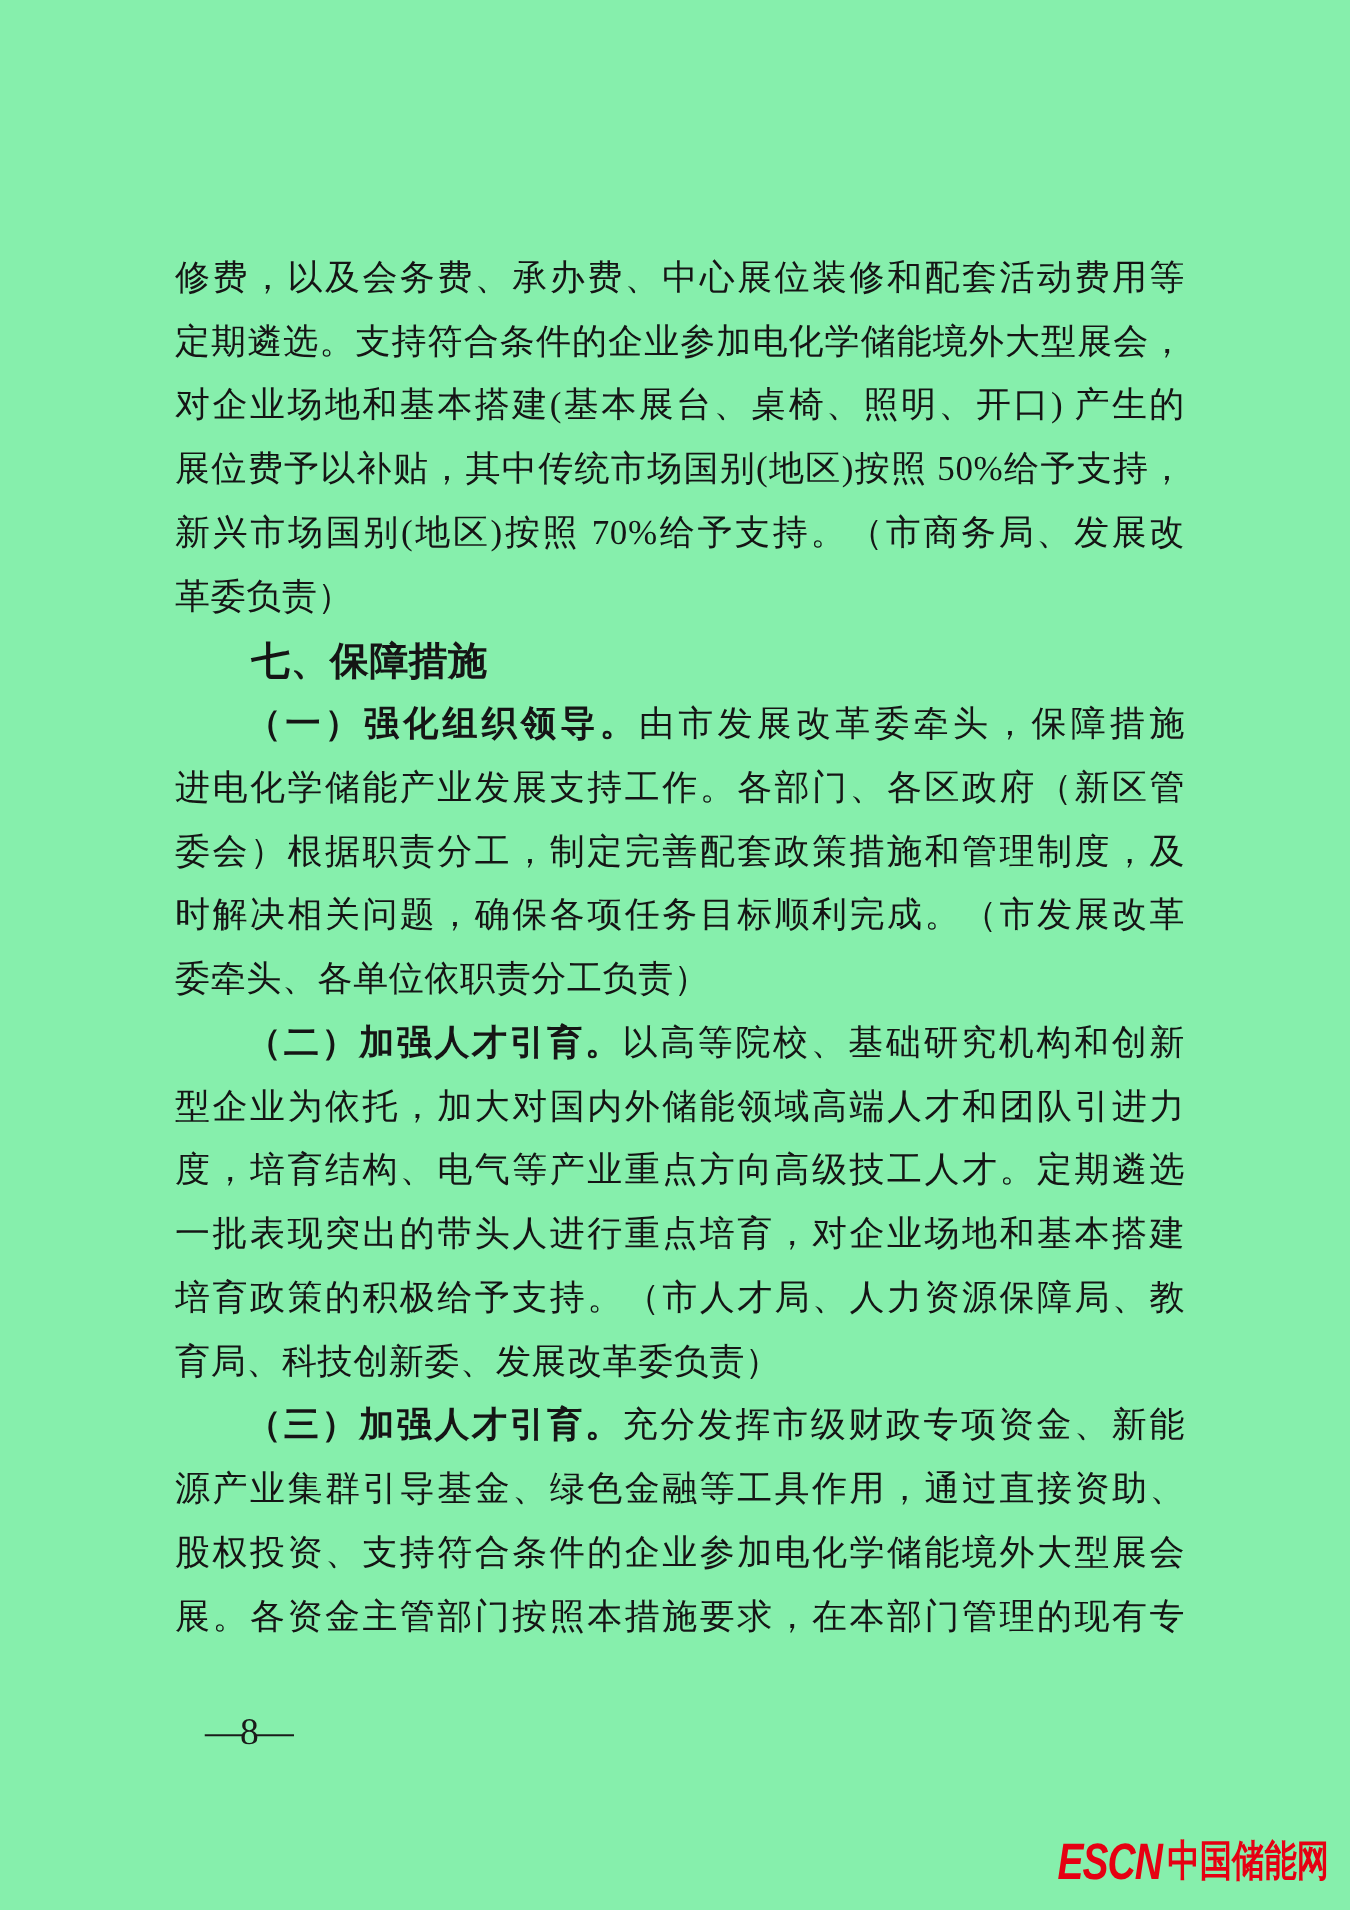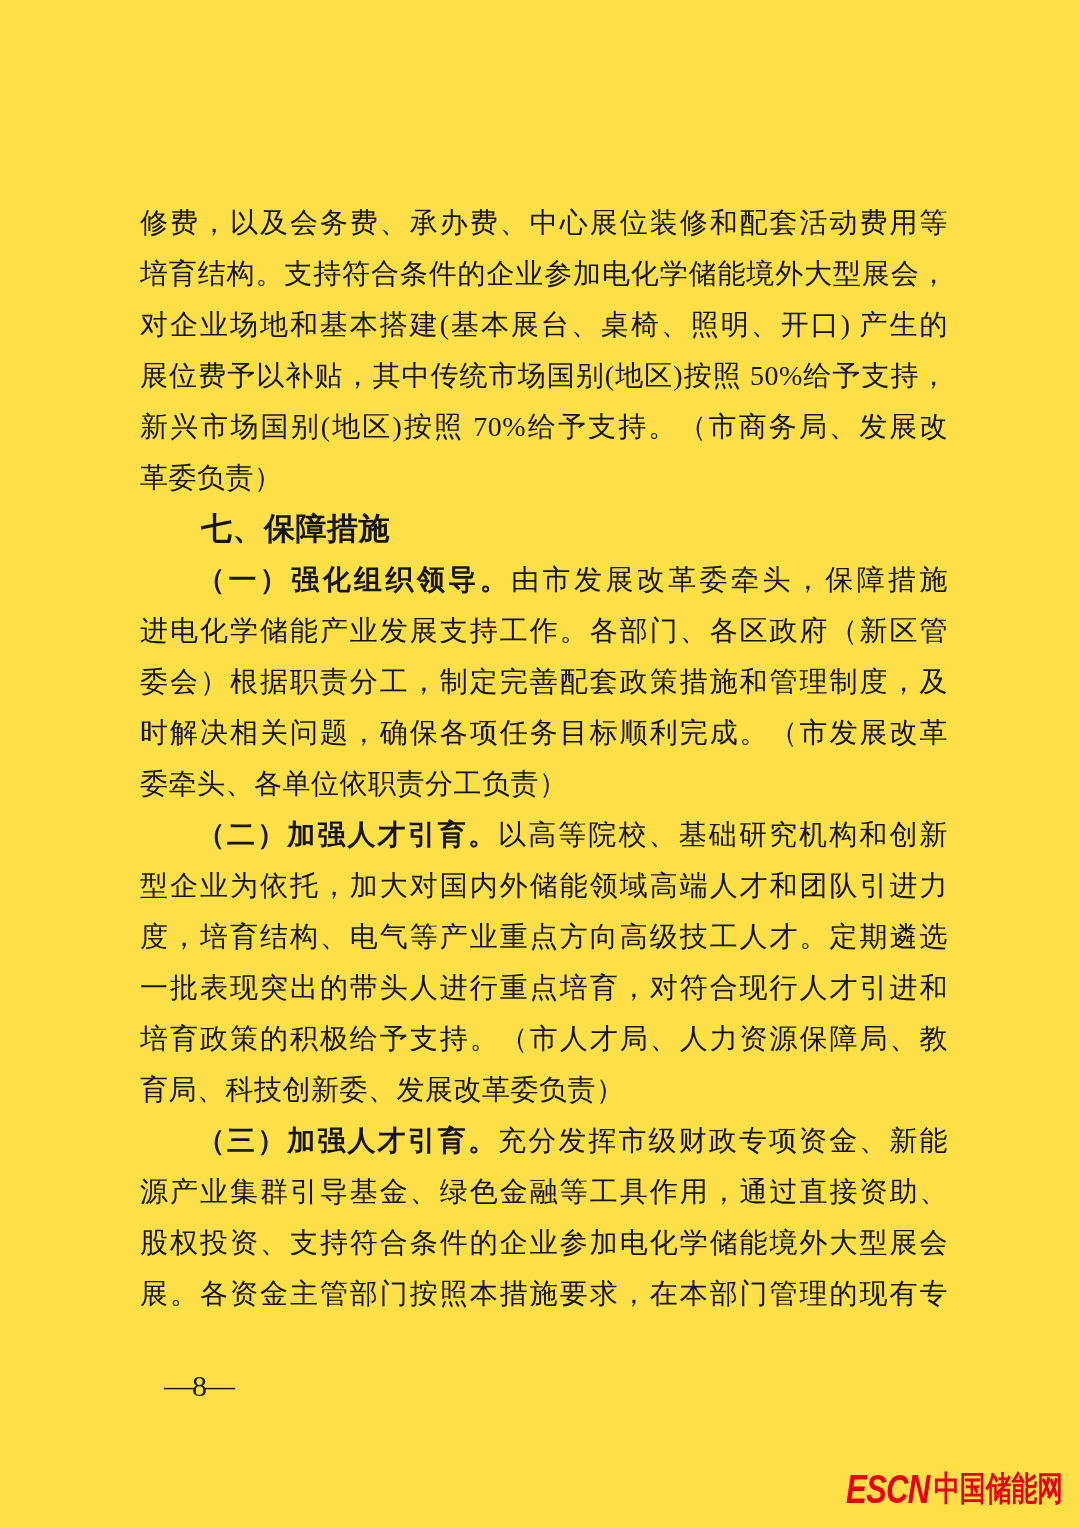--- a/index.html
+++ b/index.html
@@ -4,21 +4,21 @@
 <style>
   html,body{margin:0;padding:0;}
   body{
     width:1080px;height:1528px;
     background:#ffffff;
     font-family:"Liberation Serif",serif;
     color:#151515;
     position:relative;
     overflow:hidden;
   }
-  .page{position:absolute;left:0;top:0;width:1080px;height:1528px;background:#fde047;overflow:hidden;}
+  .page{position:absolute;left:0;top:0;width:1080px;height:1528px;background:#86efac;overflow:hidden;}
 
   .content{position:absolute;left:140px;top:197px;width:808px;}
 
   .line{
     height:51px;
     line-height:51px;
     font-size:28px;
     letter-spacing:0.5px;
     text-align:justify;
     text-align-last:justify;
@@ -81,38 +81,38 @@
     transform-origin:0 50%;
   }
 </style>
 </head>
 <body>
 
 <div class="page">
 
   <div class="content">
     <div class="line">修费，以及会务费、承办费、中心展位装修和配套活动费用等</div>
-    <div class="line">培育结构。支持符合条件的企业参加电化学储能境外大型展会，</div>
+    <div class="line">定期遴选。支持符合条件的企业参加电化学储能境外大型展会，</div>
     <div class="line">对企业场地和基本搭建(基本展台、桌椅、照明、开口) 产生的</div>
     <div class="line">展位费予以补贴，其中传统市场国别(地区)按照 50%给予支持，</div>
     <div class="line">新兴市场国别(地区)按照 70%给予支持。（市商务局、发展改</div>
     <div class="line end">革委负责）</div>
 
     <div class="line heading">七、保障措施</div>
 
     <div class="line lead"><span class="bold">（一）强化组织领导。</span><span>由市发展改革委牵头，保障措施</span></div>
     <div class="line">进电化学储能产业发展支持工作。各部门、各区政府（新区管</div>
     <div class="line">委会）根据职责分工，制定完善配套政策措施和管理制度，及</div>
     <div class="line">时解决相关问题，确保各项任务目标顺利完成。（市发展改革</div>
     <div class="line end">委牵头、各单位依职责分工负责）</div>
 
     <div class="line lead"><span class="bold">（二）加强人才引育。</span><span>以高等院校、基础研究机构和创新</span></div>
     <div class="line">型企业为依托，加大对国内外储能领域高端人才和团队引进力</div>
     <div class="line">度，培育结构、电气等产业重点方向高级技工人才。定期遴选</div>
-    <div class="line">一批表现突出的带头人进行重点培育，对符合现行人才引进和</div>
+    <div class="line">一批表现突出的带头人进行重点培育，对企业场地和基本搭建</div>
     <div class="line">培育政策的积极给予支持。（市人才局、人力资源保障局、教</div>
     <div class="line end">育局、科技创新委、发展改革委负责）</div>
 
     <div class="line lead"><span class="bold">（三）加强人才引育。</span><span>充分发挥市级财政专项资金、新能</span></div>
     <div class="line">源产业集群引导基金、绿色金融等工具作用，通过直接资助、</div>
     <div class="line">股权投资、支持符合条件的企业参加电化学储能境外大型展会</div>
     <div class="line">展。各资金主管部门按照本措施要求，在本部门管理的现有专</div>
   </div>
 
   <div class="page-number">—8—</div>

